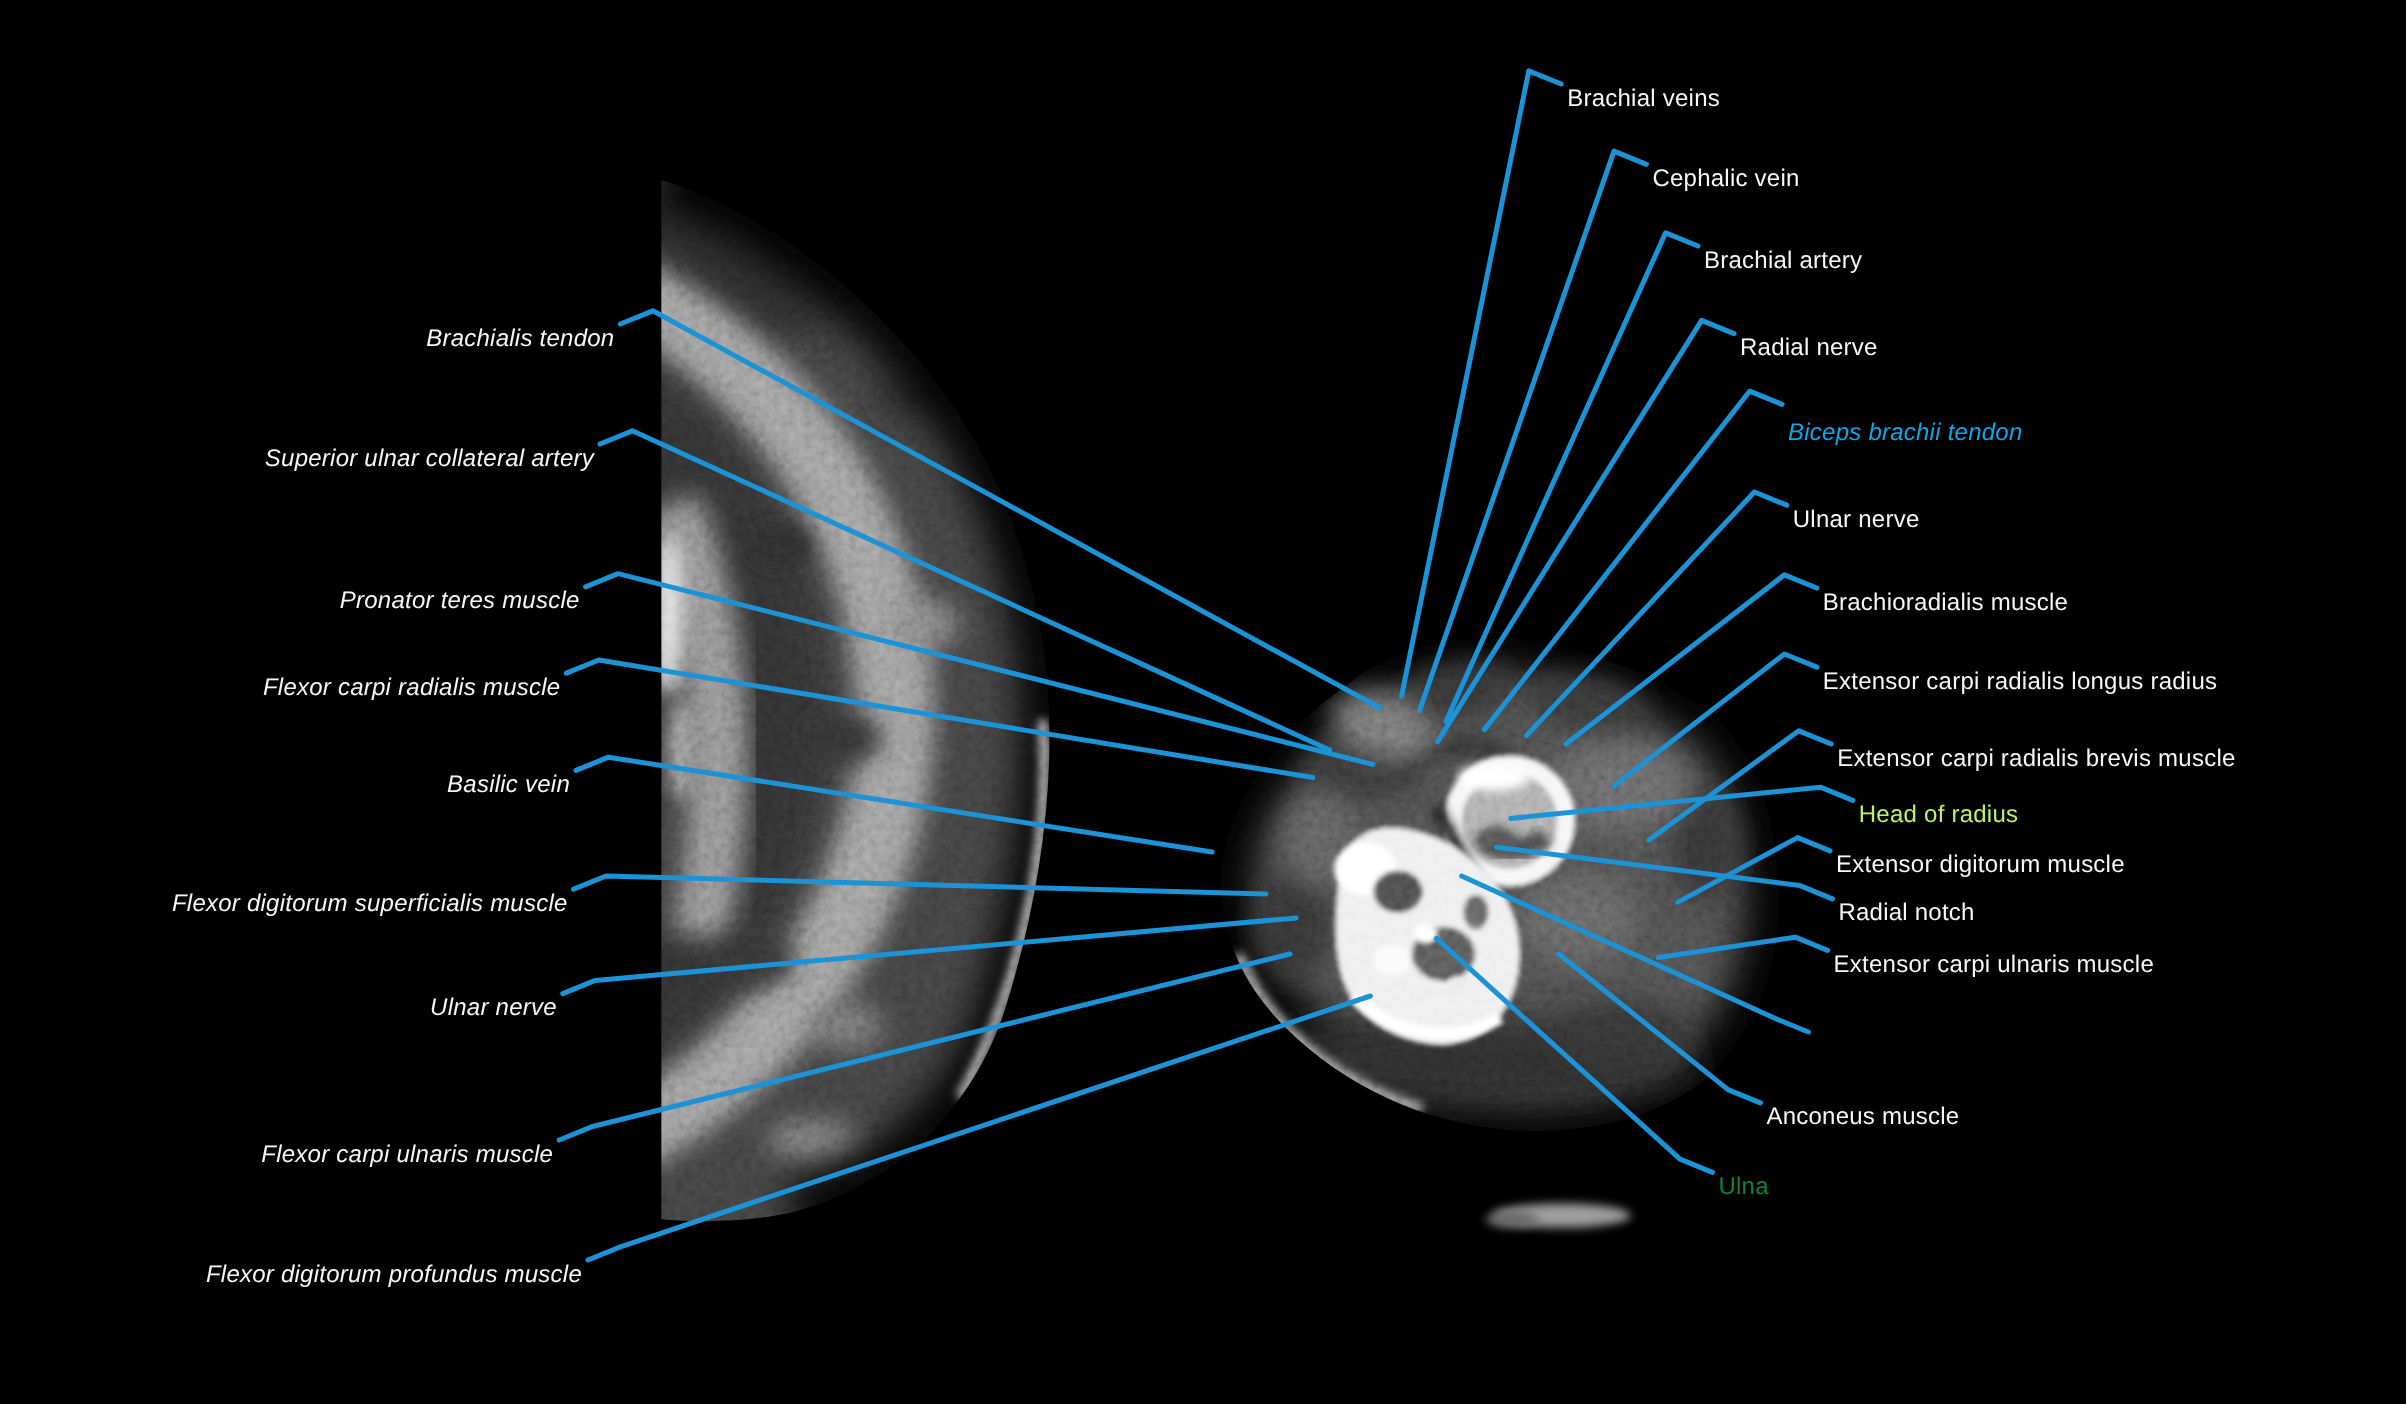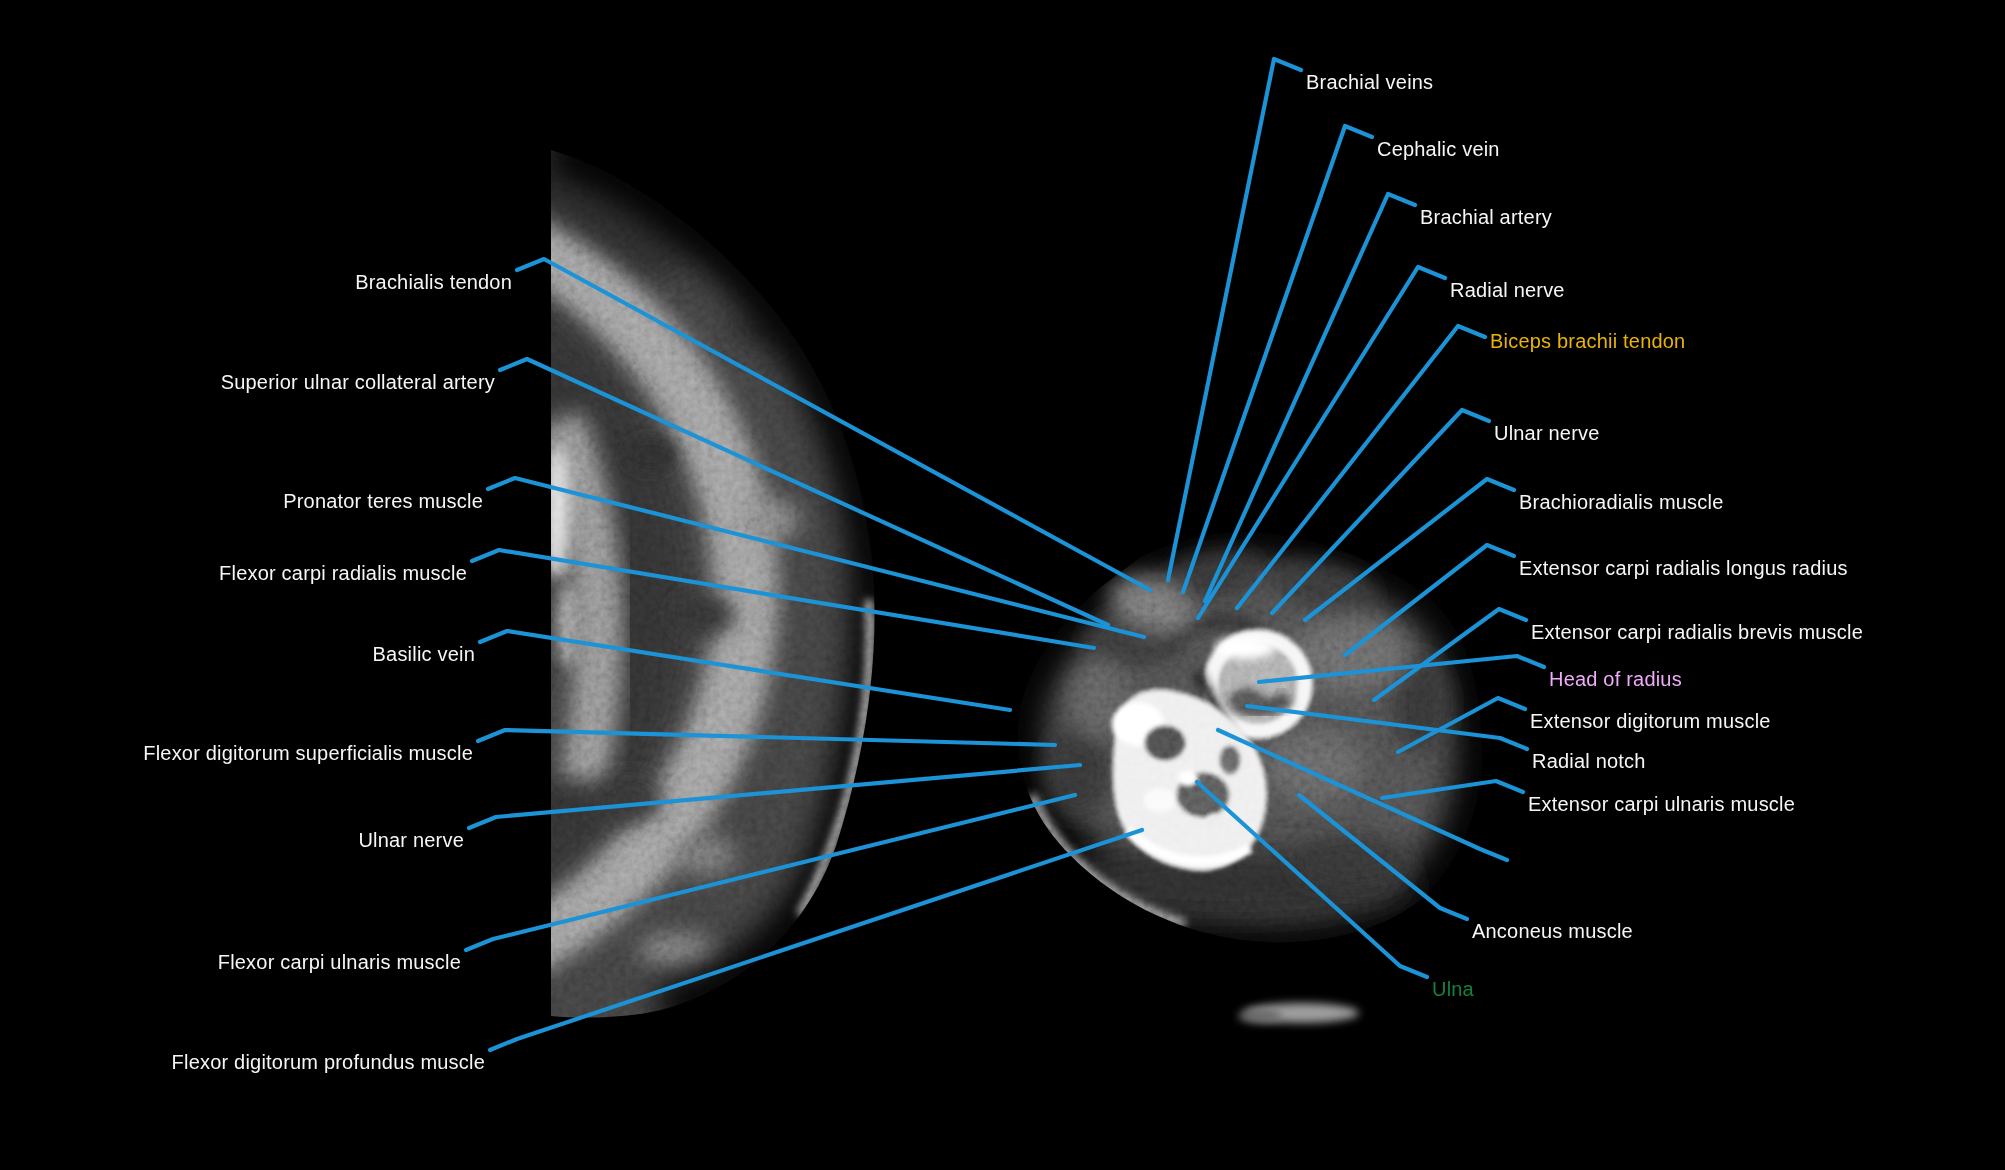--- a/index.html
+++ b/index.html
@@ -3,21 +3,21 @@
 <meta charset="utf-8">
 <style>
   html,body{margin:0;padding:0;background:#000;}
   .stage{position:relative;width:2005px;height:1170px;background:#000;overflow:hidden;
          font-family:"Liberation Sans", sans-serif;}
   .ct-art{position:absolute;left:0;top:0;}
   .lines-layer{position:absolute;left:0;top:0;pointer-events:none;}
   .labels-layer{position:absolute;left:0;top:0;width:100%;height:100%;pointer-events:none;}
   .label{position:absolute;color:#f6f6f6;font-size:20px;line-height:34px;white-space:nowrap;
          letter-spacing:0.2px;}
-  .label.left{text-align:right;}
+  .label.left{text-align:right;font-style:italic;}
 </style>
 </head>
 <body>
 
 <div class="stage">
 
   <svg class="ct-art" width="2005" height="1170" viewBox="0 0 2005 1170" aria-hidden="true">
     <defs>
       <filter id="b2" x="-60%" y="-60%" width="220%" height="220%">
           <feGaussianBlur stdDeviation="2"></feGaussianBlur>
@@ -163,25 +163,25 @@
       <div class="label left" style="right: 1538px; top: 556px; color: rgb(246, 246, 246);">Flexor carpi radialis muscle</div>
       <div class="label left" style="right: 1530px; top: 637px; color: rgb(246, 246, 246);">Basilic vein</div>
       <div class="label left" style="right: 1532px; top: 736px; color: rgb(246, 246, 246);">Flexor digitorum superficialis muscle</div>
       <div class="label left" style="right: 1541px; top: 823px; color: rgb(246, 246, 246);">Ulnar nerve</div>
       <div class="label left" style="right: 1544px; top: 945px; color: rgb(246, 246, 246);">Flexor carpi ulnaris muscle</div>
       <div class="label left" style="right: 1520px; top: 1045px; color: rgb(246, 246, 246);">Flexor digitorum profundus muscle</div>
       <div class="label right" style="left: 1306px; top: 65px; color: rgb(246, 246, 246);">Brachial veins</div>
       <div class="label right" style="left: 1377px; top: 132px; color: rgb(246, 246, 246);">Cephalic vein</div>
       <div class="label right" style="left: 1420px; top: 200px; color: rgb(246, 246, 246);">Brachial artery</div>
       <div class="label right" style="left: 1450px; top: 273px; color: rgb(246, 246, 246);">Radial nerve</div>
-      <div class="label right" style="left: 1490px; top: 324px; color: #eab308;">Biceps brachii tendon</div>
+      <div class="label right" style="left: 1490px; top: 344px; color: #0ea5e9; font-style: italic;">Biceps brachii tendon</div>
       <div class="label right" style="left: 1494px; top: 416px; color: rgb(246, 246, 246);">Ulnar nerve</div>
       <div class="label right" style="left: 1519px; top: 485px; color: rgb(246, 246, 246);">Brachioradialis muscle</div>
       <div class="label right" style="left: 1519px; top: 551px; color: rgb(246, 246, 246);">Extensor carpi radialis longus radius</div>
       <div class="label right" style="left: 1531px; top: 615px; color: rgb(246, 246, 246);">Extensor carpi radialis brevis muscle</div>
-      <div class="label right" style="left: 1549px; top: 662px; color: #f0abfc;">Head of radius</div>
+      <div class="label right" style="left: 1549px; top: 662px; color: #bef264;">Head of radius</div>
       <div class="label right" style="left: 1530px; top: 704px; color: rgb(246, 246, 246);">Extensor digitorum muscle</div>
       <div class="label right" style="left: 1532px; top: 744px; color: rgb(246, 246, 246);">Radial notch</div>
       <div class="label right" style="left: 1528px; top: 787px; color: rgb(246, 246, 246);">Extensor carpi ulnaris muscle</div>
       <div class="label right" style="left: 1472px; top: 914px; color: rgb(246, 246, 246);">Anconeus muscle</div>
       <div class="label right" style="left: 1432px; top: 972px; color: #15803d;">Ulna</div>
     </div>
 </div>
 
 </body></html>

